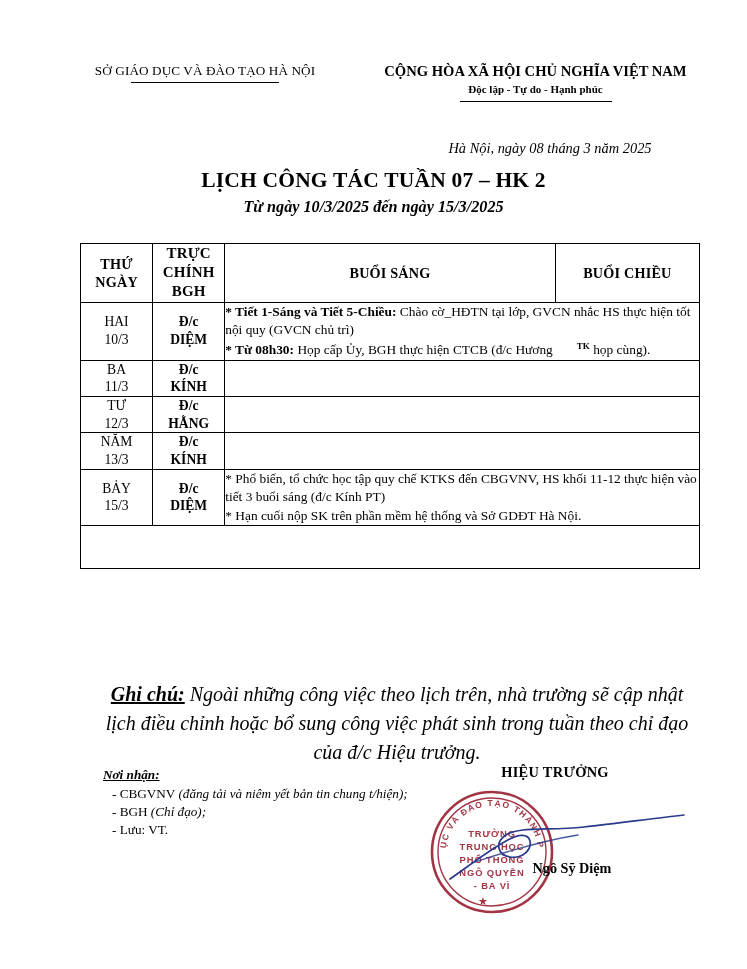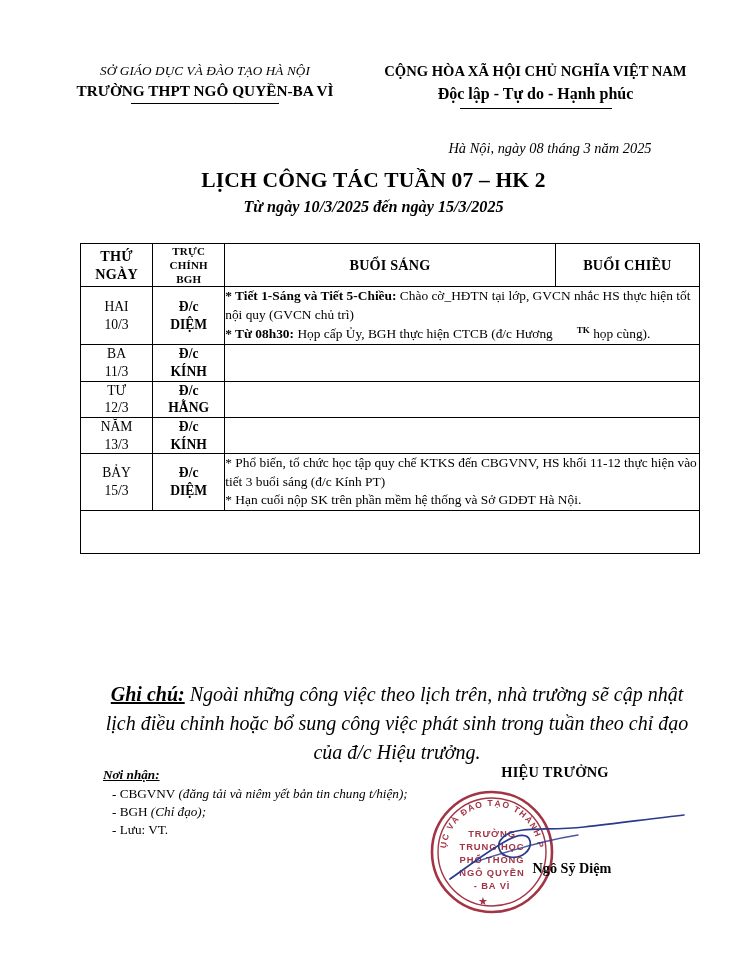--- a/index.html
+++ b/index.html
@@ -37,36 +37,35 @@
   .lh-right {
     width: 345px;
     margin-left: 8px;
     text-align: center;
   }
   .lh-line1 {
     font-size: 13.2px;
     letter-spacing: .1px;
     line-height: 1.35;
     white-space: nowrap;
-    font-style: italic;
   }
   .lh-line2 {
     font-size: 15.3px;
     font-weight: bold;
     line-height: 1.38;
     white-space: nowrap;
   }
   .lh-r1 {
     font-size: 14.6px;
     font-weight: bold;
     line-height: 1.35;
     white-space: nowrap;
   }
   .lh-r2 {
-    font-size: 16px;
+    font-size: 11px;
     font-weight: bold;
     line-height: 1.45;
     white-space: nowrap;
   }
   .rule-left {
     width: 148px;
     height: 1px;
     background: #000;
     margin: 2px auto 0;
   }
@@ -134,21 +133,21 @@
   .col-aft   { width: 144px; }
 
   th.hd {
     text-align: center;
     font-size: 14.2px;
     font-weight: bold;
     line-height: 1.28;
     padding: 7px 2px 8px;
     letter-spacing: .2px;
   }
-  th.hd-small { font-size: 11px; }
+  th.hd-small { font-size: 15px; }
 
   td.daycell, td.dutycell {
     text-align: center;
     font-size: 13.6px;
     line-height: 1.3;
     padding: 5px 2px;
   }
   td.dutycell { font-weight: bold; }
   td.daycell .dayname { display: block; }
   td.daycell .daydate { display: block; }
@@ -257,21 +256,20 @@
   }
 </style>
 </head>
 <body>
 
 <div class="page">
 
   <div class="letterhead">
     <div class="lh-left">
       <div class="lh-line1">SỞ GIÁO DỤC VÀ ĐÀO TẠO HÀ NỘI</div>
-      <div class="lh-line2">TRƯỜNG THPT NGÔ QUYỀN-BA VÌ</div>
       <div class="rule-left"></div>
     </div>
     <div class="lh-right">
       <div class="lh-r1">CỘNG HÒA XÃ HỘI CHỦ NGHĨA VIỆT NAM</div>
       <div class="lh-r2">Độc lập - Tự do - Hạnh phúc</div>
       <div class="rule-right"></div>
     </div>
   </div>
 
   <div class="datetime">Hà Nội, ngày 08 tháng 3 năm 2025</div>

